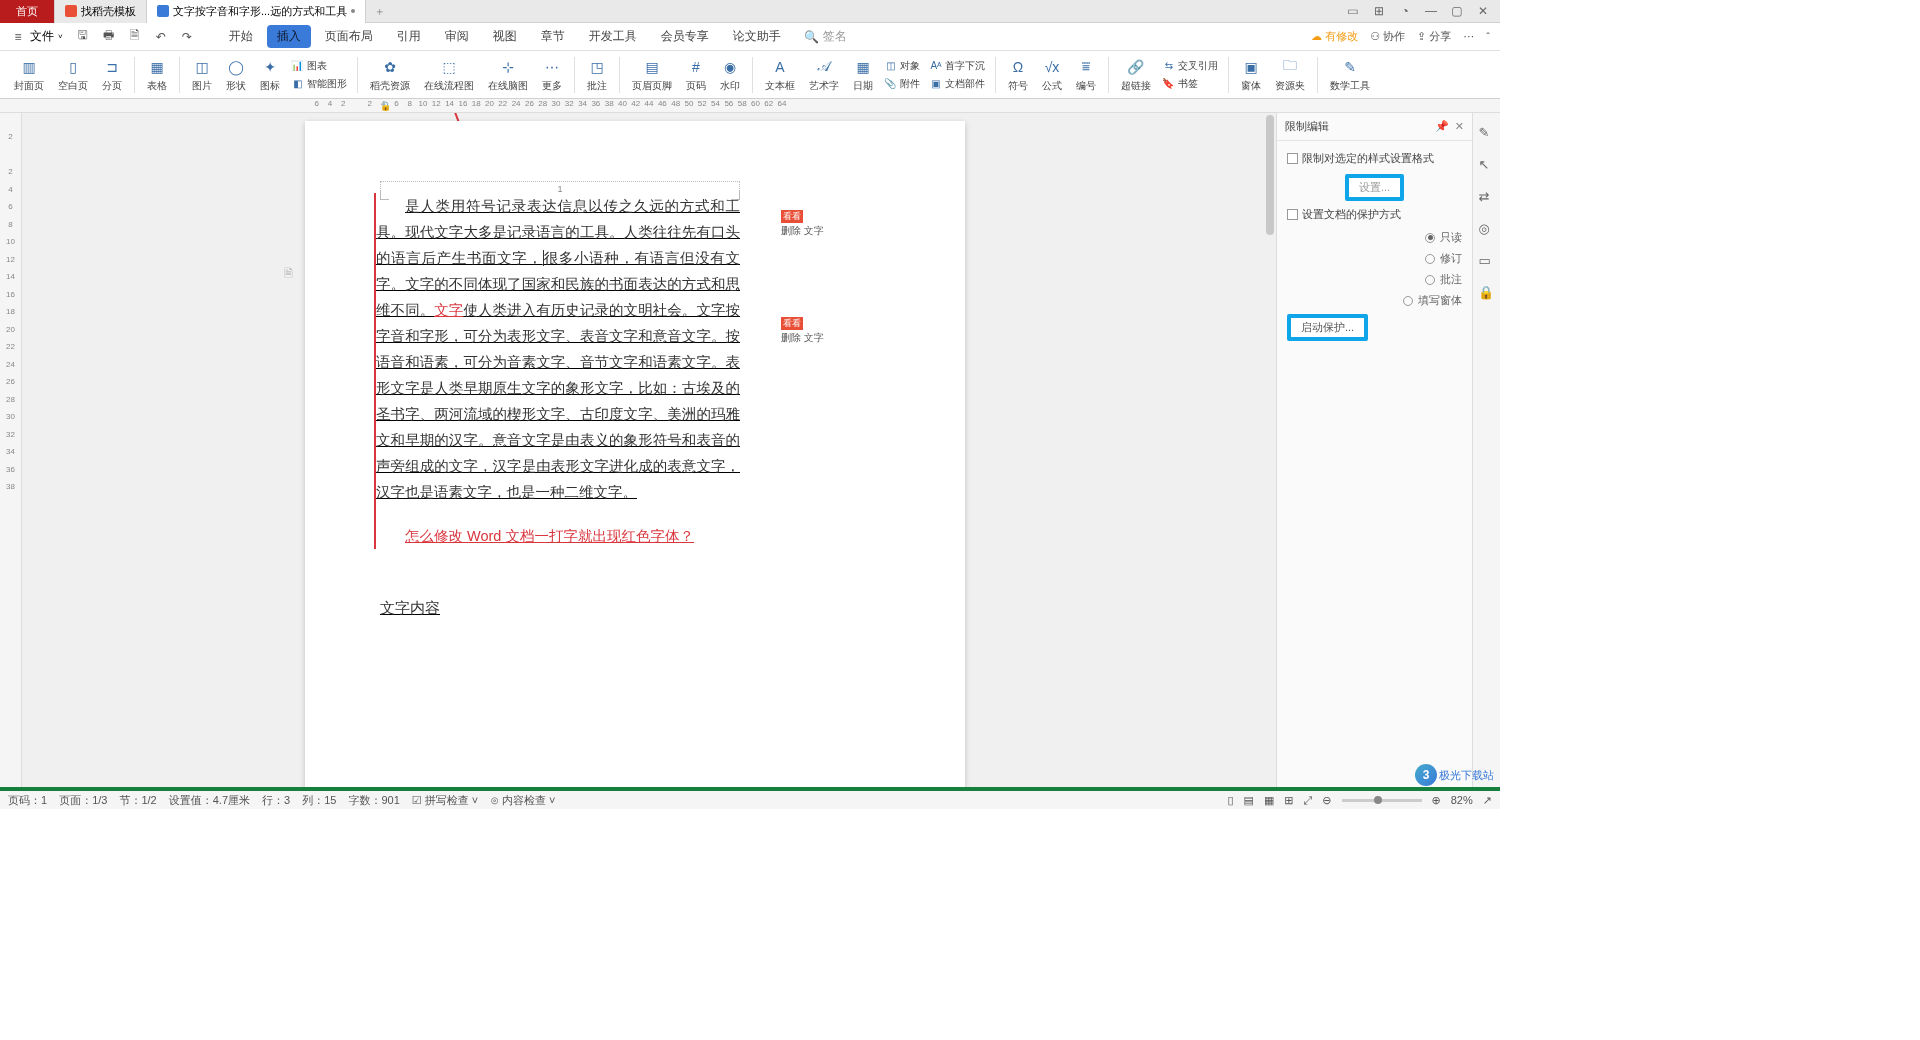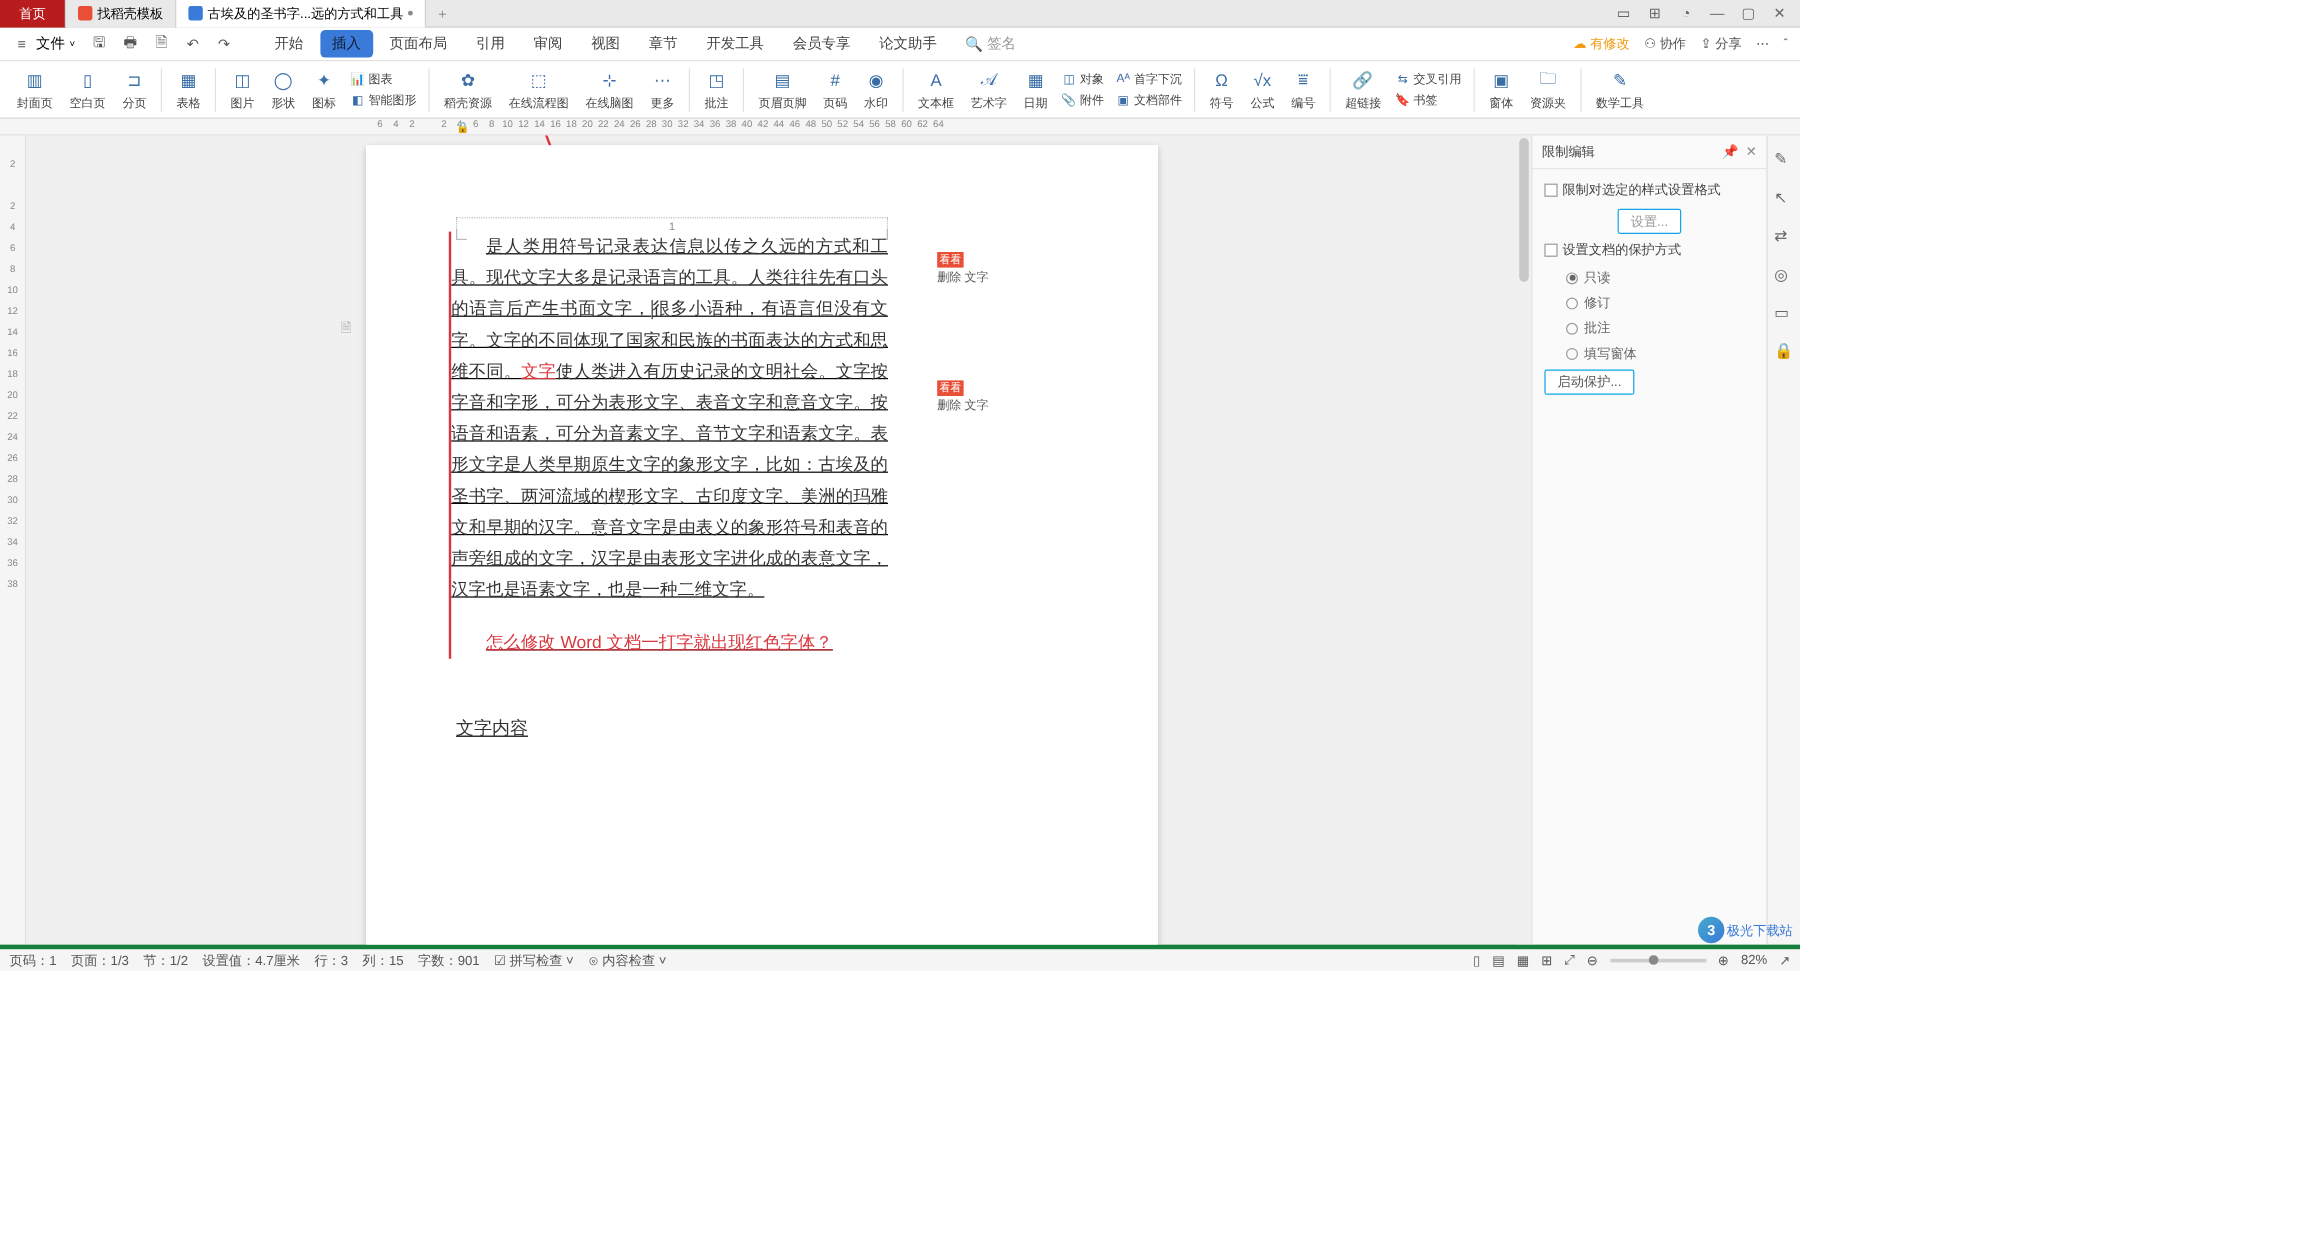--- a/index.html
+++ b/index.html
@@ -76,24 +76,24 @@
   .arrow { position: absolute; left: 416px; top: -8px; width: 50px; height: 72px; pointer-events: none; }
   
   
   .right-panel { width: 196px; background: #fafafa; border-left: 1px solid #ddd; font-size: 11px; color: #444; }
   .panel-header { padding: 6px 8px; border-bottom: 1px solid #e5e5e5; display: flex; align-items: center; justify-content: space-between; }
   .panel-header .icons { display: flex; gap: 6px; color: #888; }
   .panel-body { padding: 10px; }
   .checkbox-row { display: flex; align-items: center; gap: 4px; margin-bottom: 8px; }
   .checkbox { width: 11px; height: 11px; border: 1px solid #999; background: #fff; }
   .radio-group { margin: 8px 0 4px 18px; }
-  .radio-row { display: flex; align-items: center; gap: 5px; margin-bottom: 6px; font-size: 11px; color: #666; }
+  .radio-row { display: flex; align-items: center; gap: 5px; margin-bottom: 6px; font-size: 11px; color: #666; justify-content: flex-end; }
   .radio { width: 10px; height: 10px; border: 1px solid #999; border-radius: 50%; display: flex; align-items: center; justify-content: center; }
   .radio.checked::after { content: ""; width: 5px; height: 5px; background: #666; border-radius: 50%; }
-  .panel-btn { border: 1px solid #0ea5e9; background: #fff; padding: 2px 10px; font-size: 11px; margin: 6px auto; display: block; border-radius: 2px; color: #999; }
+  .panel-btn { border: 4px solid #0ea5e9; background: #fff; padding: 2px 10px; font-size: 11px; margin: 6px auto; display: block; border-radius: 2px; color: #999; }
   
   .right-sidebar { width: 28px; background: #f5f5f5; border-left: 1px solid #ddd; display: flex; flex-direction: column; align-items: center; gap: 16px; padding-top: 12px; color: #666; }
   .right-sidebar .sb-icon { width: 16px; height: 16px; font-size: 13px; }
   
   
   .status-bar { height: 22px; background: #f5f5f5; border-top: 4px solid #15803d; display: flex; align-items: center; font-size: 11px; color: #555; padding: 0 8px; gap: 12px; }
   .status-right { margin-left: auto; display: flex; align-items: center; gap: 10px; }
   .zoom-slider { width: 80px; height: 3px; background: #ccc; position: relative; }
   .zoom-slider::after { content: ""; position: absolute; left: 40%; top: -3px; width: 8px; height: 8px; background: #888; border-radius: 50%; }
   
@@ -107,21 +107,21 @@
 <body>
 
 <div class="title-bar">
   <div class="tab home">首页</div>
   <div class="tab templates">
     <span class="tab-icon-red"></span>
     <span>找稻壳模板</span>
   </div>
   <div class="tab active">
     <span class="tab-icon-blue"></span>
-    <span>古埃及的圣书字...远的方式和工具</span>
+    <span>文字按字音和字形...远的方式和工具</span>
     <span class="dirty-dot"></span>
   </div>
   <div class="tab-add">＋</div>
   <div class="win-controls">
     <span class="win-btn">▭</span>
     <span class="win-btn">⊞</span>
     <span class="win-btn">◔</span>
     <span class="win-btn">—</span>
     <span class="win-btn">▢</span>
     <span class="win-btn">✕</span>

